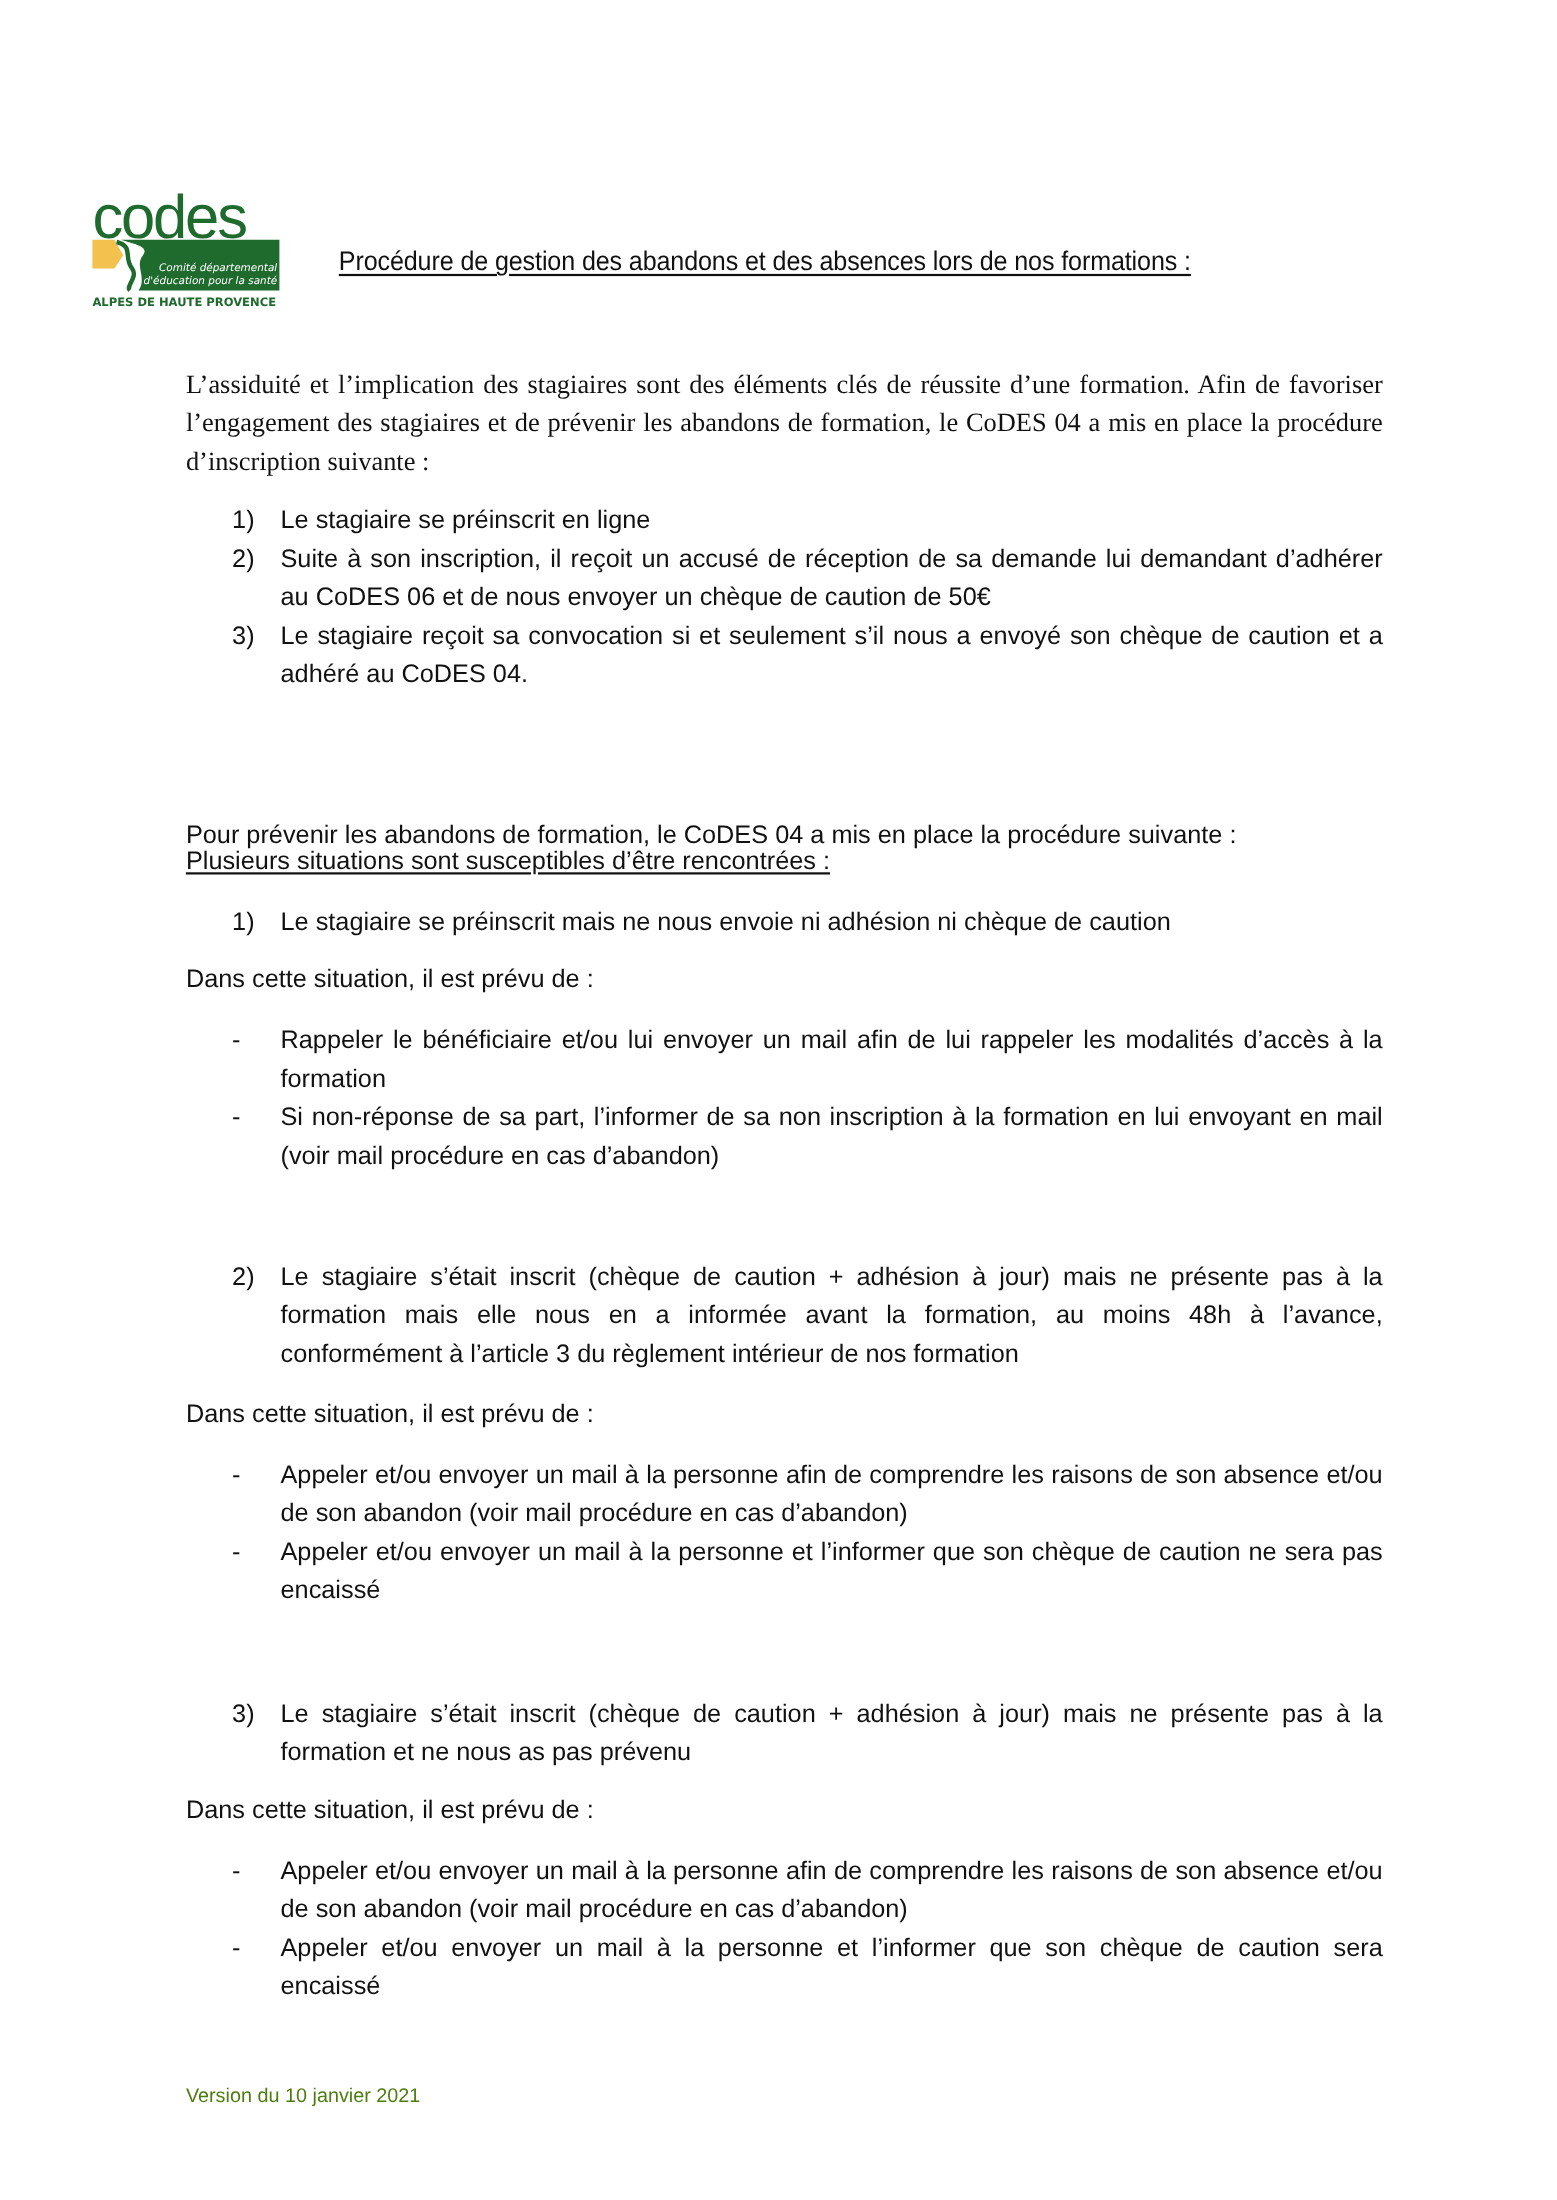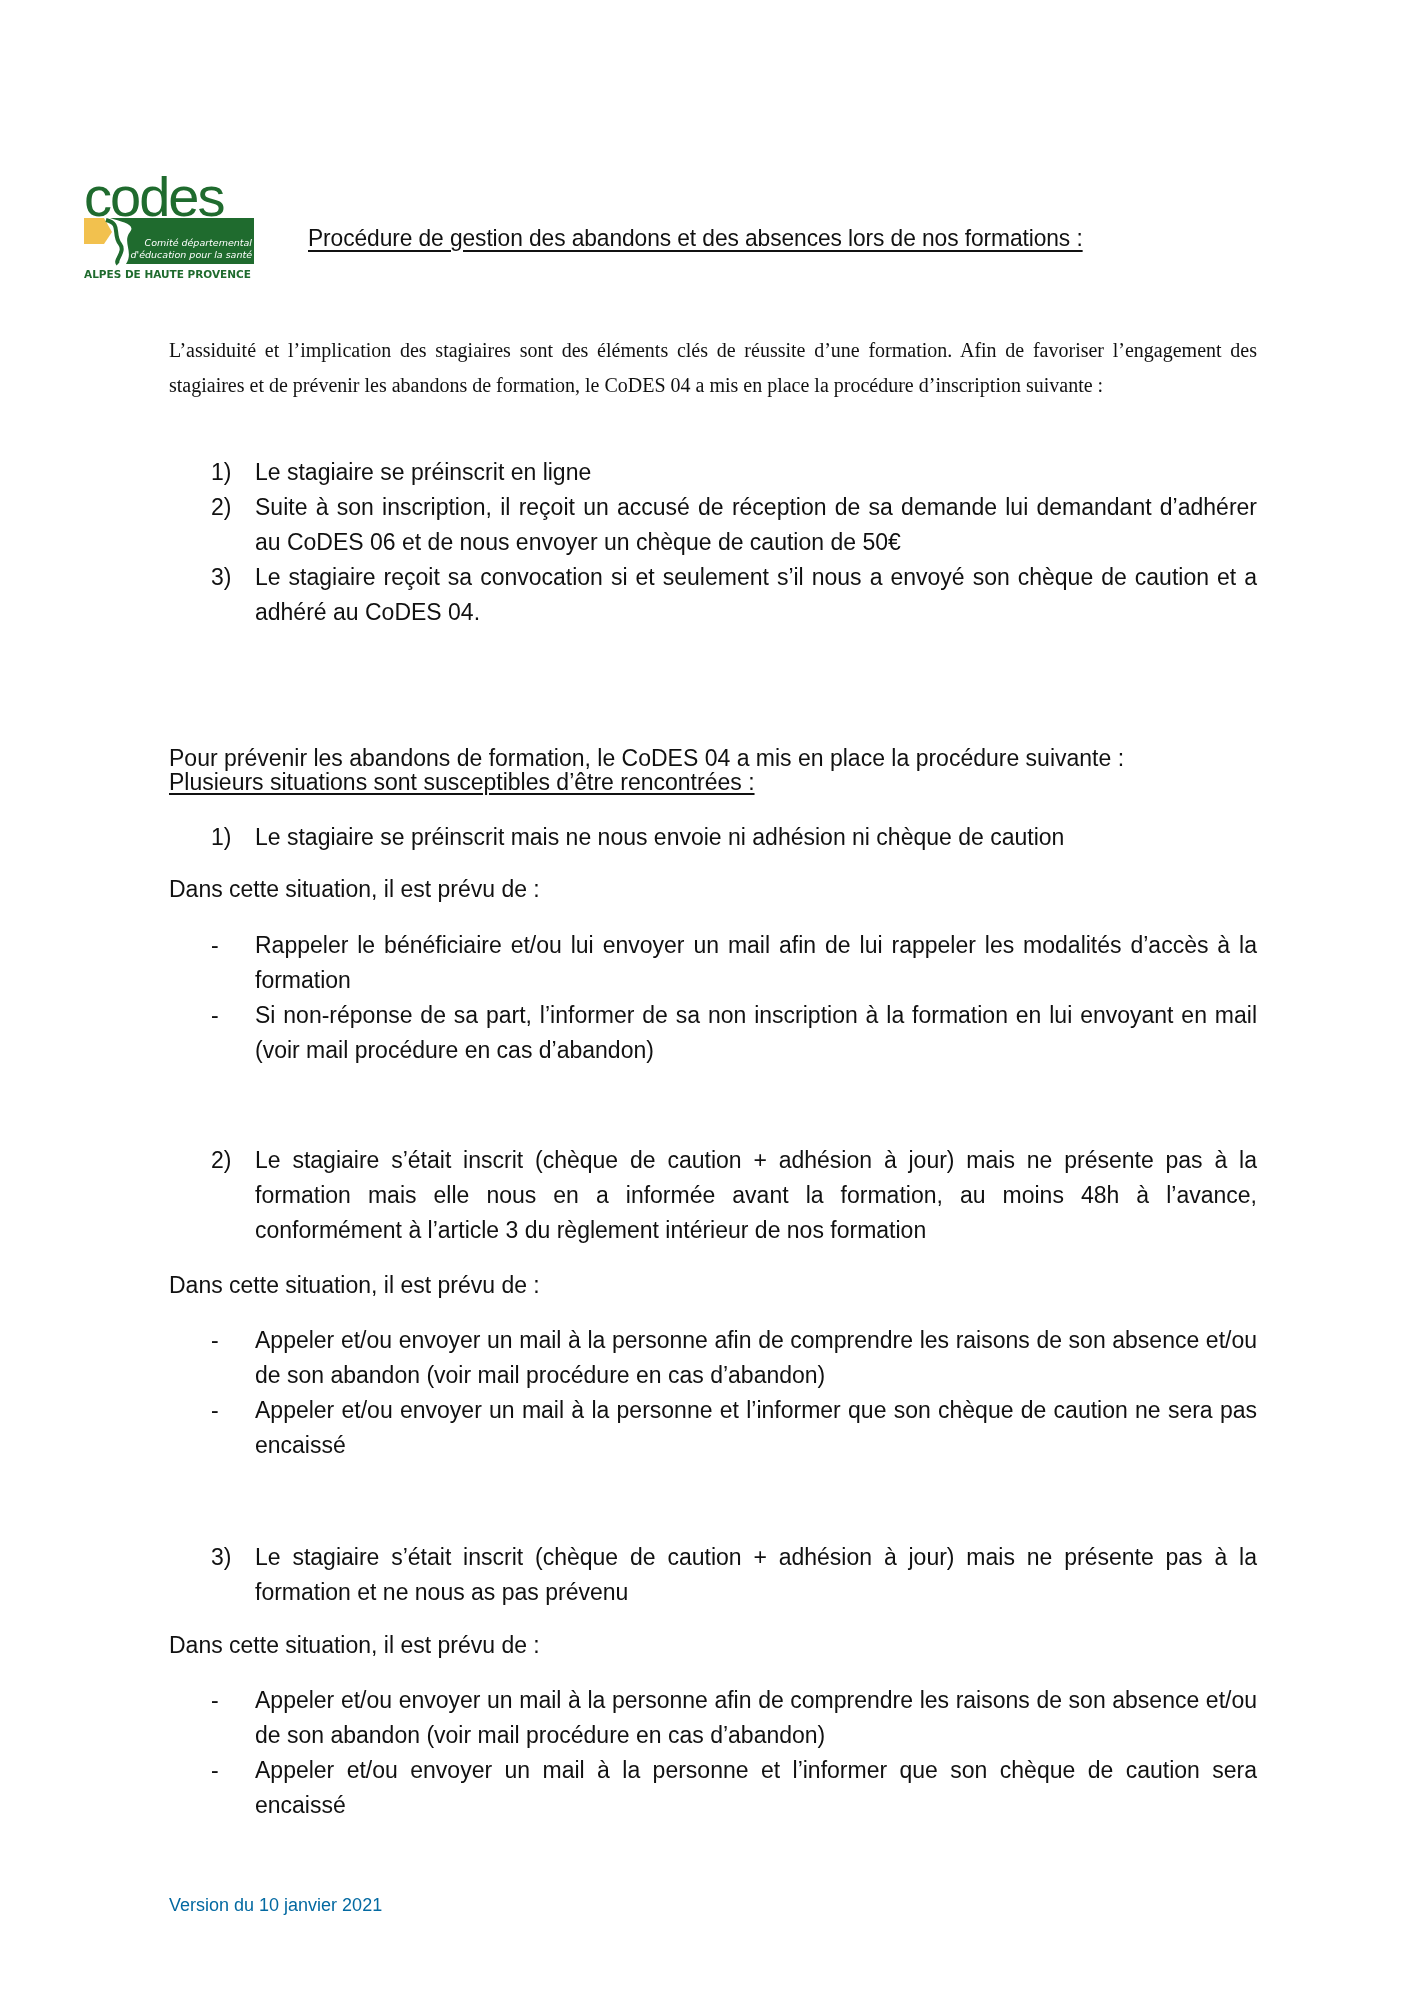--- a/index.html
+++ b/index.html
@@ -14,36 +14,36 @@
     font-family: "Liberation Sans", sans-serif; font-size: 24.5px;
     text-decoration: underline; text-decoration-thickness: 2px; text-underline-offset: 4px;
     letter-spacing: -0.1px; transform: scaleX(0.93); transform-origin: left top; white-space: nowrap;
   }
 
   .serif { font-family: "Liberation Serif", serif; margin-top: 12px; }
   .sans { font-family: "Liberation Sans", sans-serif; }
 
   .intro {
     position: absolute; left: 169px; top: 333px; width: 1088px;
-    font-family: "Liberation Serif", serif; font-size: 20px; line-height: 35px; text-align: justify;
+    font-family: "Liberation Serif", serif; font-size: 24px; line-height: 35px; text-align: justify;
   }
 
   .olist { position: absolute; left: 211px; width: 1046px; font-size: 23px; line-height: 35px; }
   .olist .item { position: relative; padding-left: 44px; text-align: justify; }
   .olist .num { position: absolute; left: 0; top: 0; font-family: "Liberation Sans", sans-serif; }
   .item-text { font-family: "Liberation Sans", sans-serif; transform-origin: left; }
 
   .para { position: absolute; left: 169px; font-family: "Liberation Sans", sans-serif; font-size: 23px; line-height: 35px; white-space: nowrap; }
   .under { text-decoration: underline; text-underline-offset: 3px; text-align: center; }
 
   .dlist { position: absolute; left: 211px; width: 1046px; font-size: 23px; line-height: 35px; }
   .dlist .item { position: relative; padding-left: 44px; text-align: justify; }
   .dlist .dash { position: absolute; left: 0; top: 0; font-family: "Liberation Sans", sans-serif; }
 
-  .footer { position: absolute; left: 169px; top: 1895px; font-family: "Liberation Sans", sans-serif; font-size: 18px; color: #0369a1; }
+  .footer { position: absolute; left: 169px; top: 1895px; font-family: "Liberation Sans", sans-serif; font-size: 18px; color: #4d7c0f; }
 </style>
 </head>
 <body>
 
 <div class="page">
 
   <div class="logo">
     <svg width="176" height="110" viewBox="0 0 176 110">
       <text x="2" y="44" font-family="Liberation Sans, sans-serif" font-size="56" fill="#1f6b2e" letter-spacing="-2">codes</text>
       <path d="M2 46 L22 46 L30 60 L22 72 L2 72 Z" fill="#f2c14e"></path>

